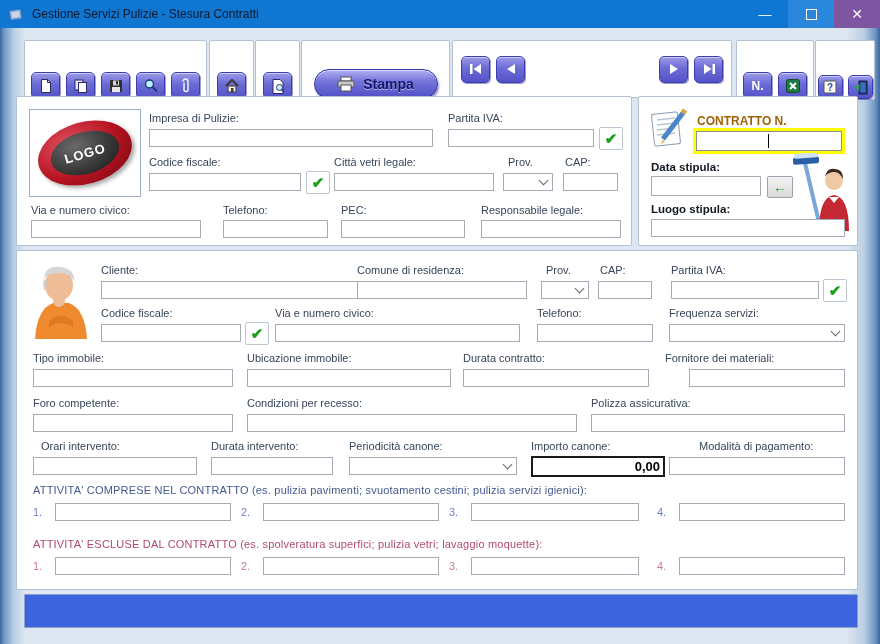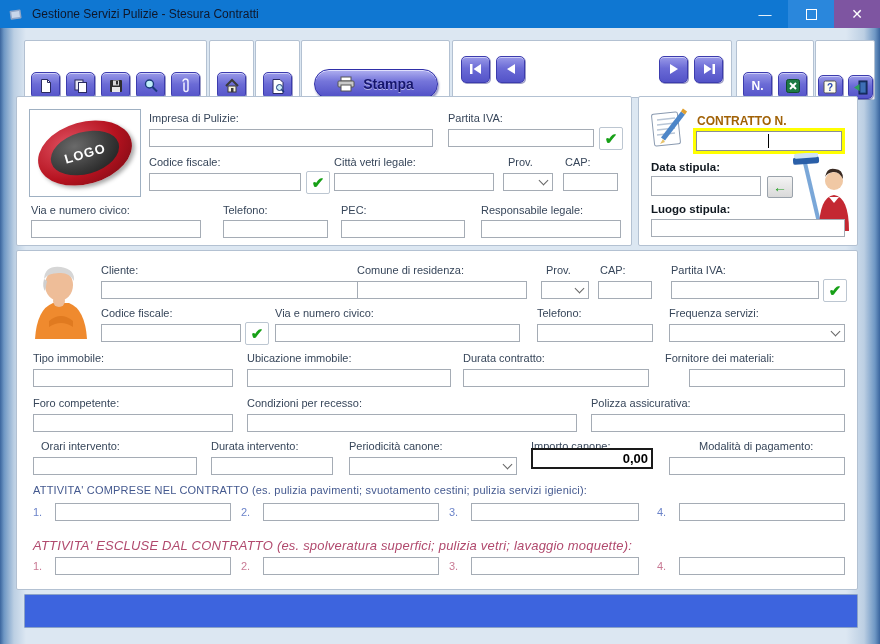--- a/index.html
+++ b/index.html
@@ -35,21 +35,21 @@
   .inp{position:absolute;height:18px;border:1px solid #a5acb5;background:#fff;font-size:12px;padding:0 3px;box-sizing:border-box;font-family:"Liberation Sans",sans-serif;}
   .combo{position:absolute;height:18px;border:1px solid #a5acb5;background:#fff;box-sizing:border-box;display:flex;align-items:center;justify-content:flex-end;padding-right:5px;cursor:pointer;}
   .chev{width:6px;height:6px;border-right:1.6px solid #666;border-bottom:1.6px solid #666;transform:rotate(45deg);margin-top:-3px;}
   .chk{position:absolute;width:22px;height:21px;border:1px solid #bcc6d1;border-radius:2px;background:#fff;display:flex;align-items:center;justify-content:center;color:#17a017;font-size:15px;font-weight:bold;cursor:pointer;}
   .importo{font-weight:bold;text-align:right;border:2px solid #1a1a1a;height:21px;font-size:13px;}
   .yellowwrap{position:absolute;border:3px solid #ffff00;background:#ffff00;}
   .yellowwrap input{display:block;width:146px;height:20px;border:1px solid #8a8f96;font-size:12px;box-sizing:border-box;padding:0 3px;}
   .caret{position:absolute;left:72px;top:3px;width:1px;height:14px;background:#000;}
   .backbtn{position:absolute;width:24px;height:20px;border:1px solid #9aa2ab;border-radius:2px;background:linear-gradient(180deg,#f4f4f4,#d9d9d9);display:flex;align-items:center;justify-content:center;color:#1e9e1e;font-weight:bold;font-size:14px;cursor:pointer;}
   .heading-inc{position:absolute;font-size:11px;color:#44598f;letter-spacing:.2px;}
-  .heading-exc{position:absolute;font-size:13px;color:#b14a6e;letter-spacing:.2px;font-style:italic;}
+  .heading-exc{position:absolute;font-size:11px;color:#b14a6e;letter-spacing:.2px;}
   .num-inc{position:absolute;font-size:11px;color:#6b83c9;}
   .num-exc{position:absolute;font-size:11px;color:#c97a94;}
   
   .logobox{position:absolute;left:12px;top:12px;width:110px;height:86px;border:1px solid #9fb0c2;display:flex;align-items:center;justify-content:center;background:#fff;}
   .logo-outer{width:96px;height:62px;border-radius:50%;transform:rotate(-16deg);
     background:radial-gradient(ellipse at 35% 30%,#e05060 0%,#b5121f 55%,#6f0a12 100%);
     display:flex;align-items:center;justify-content:center;box-shadow:2px 3px 4px rgba(0,0,0,.35);}
   .logo-inner{width:70px;height:42px;border-radius:50%;
     background:radial-gradient(ellipse at 38% 28%,#6a6a6a 0%,#3a3a3a 55%,#181818 100%);
     display:flex;align-items:center;justify-content:center;}
@@ -358,21 +358,21 @@
 
     <div class="lbl" style="left:194px;top:189px;">Durata intervento:</div>
     <input class="inp" style="left: 194px; top: 206px; width: 122px;">
 
     <div class="lbl" style="left:332px;top:189px;">Periodicità canone:</div>
     <div class="combo" style="left:332px;top:206px;width:168px;">
         <span class="chev"></span>
       </div>
 
     <div class="lbl" style="left:514px;top:189px;">Importo canone:</div>
-    <input class="inp importo" style="left: 514px; top: 197px; width: 122px;" value="0,00">
+    <input class="inp importo" style="left: 514px; top: 205px; width: 134px;" value="0,00">
 
     <div class="lbl" style="left:652px;top:189px;padding-left:30px;">Modalità di pagamento:</div>
     <input class="inp" style="left: 652px; top: 206px; width: 176px;">
 
     <div class="heading-inc" style="left:16px;top:233px;">ATTIVITA' COMPRESE NEL CONTRATTO (es. pulizia pavimenti; svuotamento cestini; pulizia servizi igienici):</div>
     <div class="num-inc" style="left:16px;top:255px;">1.</div>
     <input class="inp" style="left: 38px; top: 252px; width: 176px;">
     <div class="num-inc" style="left:224px;top:255px;">2.</div>
     <input class="inp" style="left: 246px; top: 252px; width: 176px;">
     <div class="num-inc" style="left:432px;top:255px;">3.</div>

